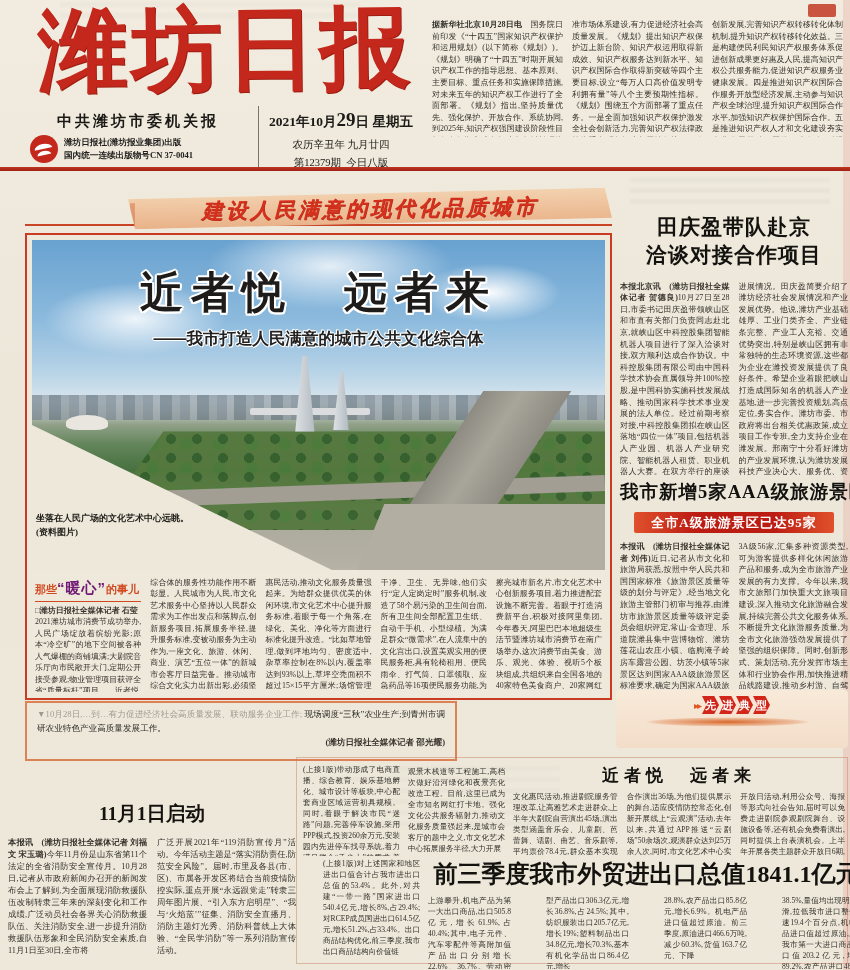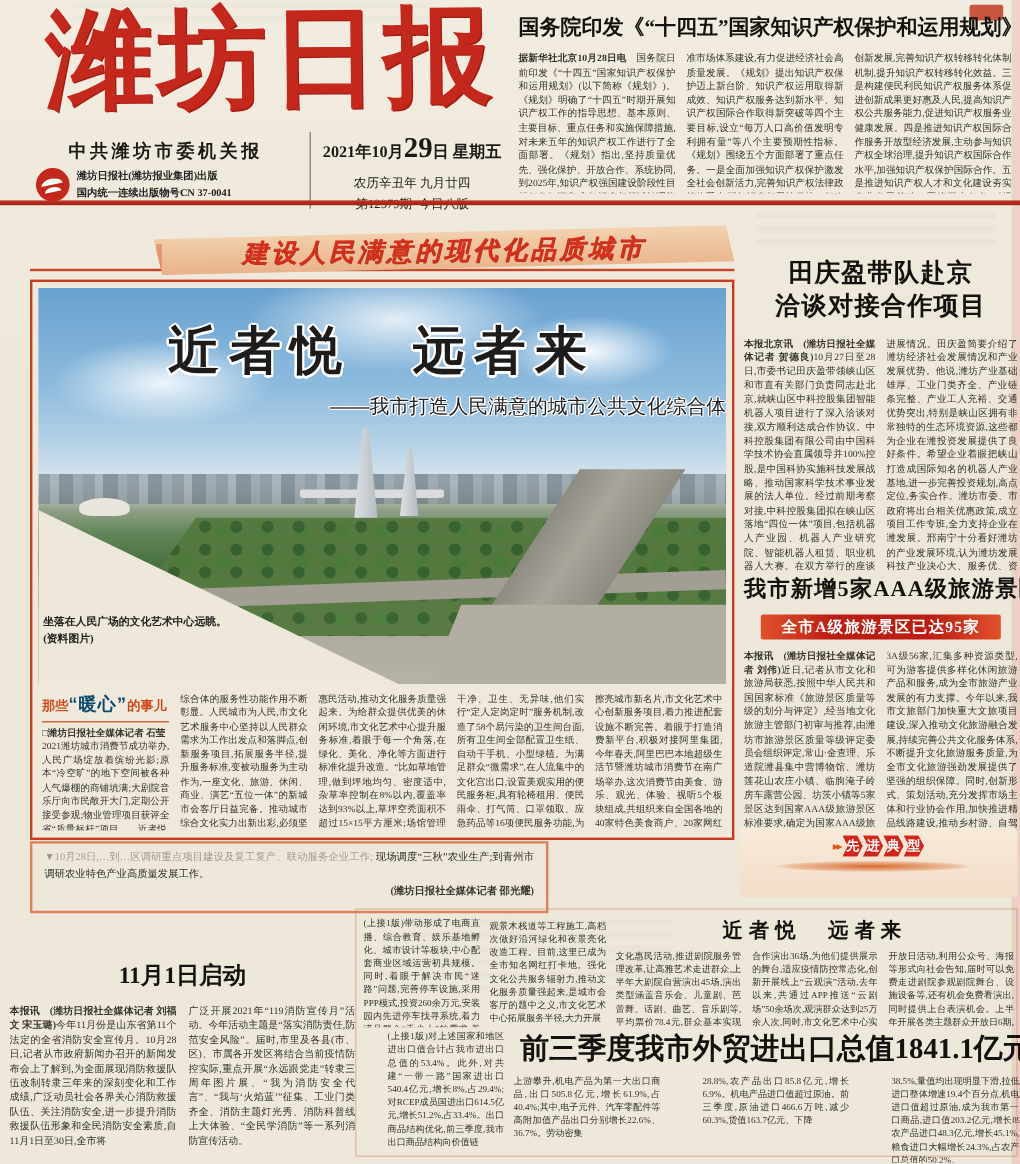--- a/index.html
+++ b/index.html
@@ -26,21 +26,21 @@
   .mh-publine { display:flex; align-items:center; margin-top:4px; }
   .mh-logo { width:28px; height:28px; border-radius:50%; background:#c4271b; position:relative; flex:0 0 28px; margin-left:8px;}
   .mh-logo:before { content:""; position:absolute; left:4px; top:9px; width:18px; height:5px;
     background:#fff; border-radius:50% 50% 50% 50%/100% 100% 0 0; transform:rotate(-12deg); }
   .mh-logo:after { content:""; position:absolute; left:7px; top:16px; width:14px; height:4px;
     background:#fff; border-radius:50% 50% 50% 50%/100% 100% 0 0; transform:rotate(-12deg); }
   .mh-publines { margin-left:6px; font-size:8.6px; line-height:1.55; font-weight:bold; color:#242220;}
   .mh-div { width:1px; height:64px; background:#7a7468; margin:0 10px 0 4px; }
   .mh-right { font-size:10.5px; line-height:1.7; color:#1c1a17; text-align:center; }
   .mh-date { font-size:13.5px; font-weight:bold; }
-  .mh-day { font-size:24px; }
+  .mh-day { font-size:19px; }
 
   
   .top-article { position:absolute; left:432px; top:10px; width:412px; }
   .top-article h1 { font-size:17.5px; font-weight:bold; color:#14120f; white-space:nowrap; letter-spacing:0; }
   .cols { display:flex; gap:9px; }
   .top-article .cols { margin-top:9px; }
   .col { font-size:8px; line-height:1.45; text-align:justify; color:#33302b; overflow:hidden; }
   .top-article .col { width:131px; height:118px; }
   .lead { font-weight:bold; }
   .byl { font-weight:bold; color:#3a362f; }
@@ -88,33 +88,33 @@
   .road-horiz { position:absolute; bottom:21%; left:0; right:0; height:16px; background:#a29e93; transform:rotate(-2deg); }
   .plaza { position:absolute; bottom:0; right:-30px; width:46%; height:20%; background:#b2aea1; transform:skewX(-22deg); }
   .tower { position:absolute; background:linear-gradient(90deg,#e7eaec,#a9b2b9); }
   .tower.t1 { left:45%; top:35%; width:30px; height:76px; clip-path:polygon(18% 100%, 42% 0, 58% 0, 82% 100%); }
   .tower.t2 { left:52%; top:40%; width:22px; height:58px; clip-path:polygon(15% 100%, 45% 0, 60% 0, 85% 100%); }
   .slab { position:absolute; left:38%; top:51%; width:120px; height:7px; background:#dadcde; border-radius:2px; }
   .dome { position:absolute; left:6%; top:53%; width:42px; height:15px; background:#e8e6df; border-radius:50% 50% 30% 30%; }
   .photo-title { position:absolute; top:24px; width:100%; text-align:center; font-weight:bold;
     font-size:43px; letter-spacing:8px; color:#1d1c1a;
     text-shadow:-2px 0 #fff,2px 0 #fff,0 -2px #fff,0 2px #fff,-1.5px -1.5px #fff,1.5px 1.5px #fff,-1.5px 1.5px #fff,1.5px -1.5px #fff; }
-  .photo-sub { position:absolute; top:88px; width:100%; text-align:right; font-weight:normal;
+  .photo-sub { position:absolute; top:88px; width:100%; text-align:center; font-weight:bold;
     font-family:"Liberation Sans","DejaVu Sans",sans-serif; font-size:16.5px; color:#222;
     text-shadow:-1px 0 #fff,1px 0 #fff,0 -1px #fff,0 1px #fff,1px 1px #fff,-1px -1px #fff; }
   .caption-wedge { position:absolute; left:0; bottom:0; width:300px; height:145px;
     background:#ede8da; clip-path:polygon(0 0, 100% 100%, 0 100%); }
   .caption-text { position:absolute; left:4px; bottom:30px; width:158px;
     font-size:9px; line-height:1.55; font-weight:bold; color:#23211d; }
   .story-cols { position:absolute; left:8px; right:8px; top:342px; bottom:6px; display:flex; gap:9px; }
   .story-cols .col { flex:1; height:100%; font-size:7.9px; }
   .badge { color:#d1491f; font-weight:bold; font-size:11px; white-space:nowrap;
     border-bottom:1.5px solid #d1491f; padding-bottom:2px; margin-bottom:3px;
     font-family:"Liberation Sans",sans-serif; }
-  .badge .mid { font-size:15px; color:#0c4a6e; letter-spacing:1px; }
+  .badge .mid { font-size:15px; color:#701a75; letter-spacing:1px; }
   .story-byline { font-size:8px; font-weight:bold; margin-bottom:0; color:#3a362f; }
 
   
   .r-art1 { position:absolute; left:620px; top:213px; width:228px; }
   .r-art1 h2, .r-art2 h2 { font-size:21px; font-weight:bold; text-align:center; line-height:1.35; color:#14120f; letter-spacing:1px; }
   .r-art1 .cols { margin-top:11px; } .r-art1 .col { width:110px; height:198px; }
   .r-art2 { position:absolute; left:620px; top:480px; width:228px; }
   .r-art2 h2 { font-size:18.5px; white-space:nowrap; }
   .subhead { margin:7px auto 8px; width:200px; height:21px; border-radius:2px;
     background:linear-gradient(90deg,#e0512c,#bc1d13 30%,#bc1d13 70%,#e0512c);
@@ -190,21 +190,20 @@
         </div>
         <div>农历辛丑年  九月廿四</div>
         <div>
           <span>第12379期</span>&nbsp;&nbsp;<span>今日八版</span>
         </div>
       </div>
     </div>
   </div>
 
   <div class="top-article">
-    <h1>国务院印发《“十四五”国家知识产权保护和运用规划》</h1>
     <div class="cols">
       <div class="col"><b class="lead">据新华社北京10月28日电</b>　<span>国务院日前印发《“十四五”国家知识产权保护和运用规划》(以下简称《规划》)。《规划》明确了“十四五”时期开展知识产权工作的指导思想、基本原则、主要目标、重点任务和实施保障措施,对未来五年的知识产权工作进行了全面部署。《规划》指出,坚持质量优先、强化保护、开放合作、系统协同,到2025年,知识产权强国建设阶段性目标任务如期完成,知识产权领域治理能力和治理水平显著提高,知识产权事业实现高质量发展,有效支撑创新驱动发展和高标</span></div>
       <div class="col">准市场体系建设,有力促进经济社会高质量发展。《规划》提出知识产权保护迈上新台阶、知识产权运用取得新成效、知识产权服务达到新水平、知识产权国际合作取得新突破等四个主要目标,设立“每万人口高价值发明专利拥有量”等八个主要预期性指标。《规划》围绕五个方面部署了重点任务。一是全面加强知识产权保护激发全社会创新活力,完善知识产权法律政策体系,加强知识产权司法保护、行政保护、协同保护和源头保护。二是提高知识产权转移转化成效支撑实体经济</div>
       <div class="col">创新发展,完善知识产权转移转化体制机制,提升知识产权转移转化效益。三是构建便民利民知识产权服务体系促进创新成果更好惠及人民,提高知识产权公共服务能力,促进知识产权服务业健康发展。四是推进知识产权国际合作服务开放型经济发展,主动参与知识产权全球治理,提升知识产权国际合作水平,加强知识产权保护国际合作。五是推进知识产权人才和文化建设夯实事业发展基础。围绕五大任务,《规划》还设立了商业秘密保护工程等十五个专项工程。</div>
     </div>
   </div>
 
   <div class="rule-top"></div>
 
   <div class="banner-line"></div>
@@ -267,33 +266,33 @@
       <span class="slogan-deco">▸▸</span>
       <span class="chev">先</span>
       <span class="chev">进</span>
       <span class="chev">典</span>
       <span class="chev">型</span>
     </div>
     <div class="swoosh"></div>
   </div>
 
   <div class="brief">
-    <span class="faint">▼10月28日,…到…区调研重点项目建设及复工复产、联动服务企业工作;</span>
+    <span class="faint">▼10月28日,…到…有力促进经济社会高质量发展、联动服务企业工作;</span>
     <span>现场调度“三秋”农业生产;到青州市调研农业特色产业高质量发展工作。</span>
     <span class="brief-byline">(潍坊日报社全媒体记者  邵光耀)</span>
   </div>
 
   <div class="fire">
     <h2>
       <br>
       <span>11月1日启动</span>
     </h2>
     <div class="cols">
       <div class="col"><b class="lead">本报讯</b>　<span class="byl">(潍坊日报社全媒体记者 刘福文 宋玉璐)</span><span>今年11月份是山东省第11个法定的全省消防安全宣传月。10月28日,记者从市政府新闻办召开的新闻发布会上了解到,为全面展现消防救援队伍改制转隶三年来的深刻变化和工作成绩,广泛动员社会各界关心消防救援队伍、关注消防安全,进一步提升消防救援队伍形象和全民消防安全素质,自11月1日至30日,全市将</span></div>
-      <div class="col">广泛开展2021年“119消防宣传月”活动。今年活动主题是“落实消防责任,防范安全风险”。届时,市里及各县(市、区)、市属各开发区将结合当前疫情防控实际,重点开展“永远跟党走”转隶三周年图片展、“我为消防安全代言”、“我与‘火焰蓝’”征集、工业门类齐全、消防主题灯光秀、消防科普线上大体验、“全民学消防”等一系列消防宣传活动。</div>
+      <div class="col">广泛开展2021年“119消防宣传月”活动。今年活动主题是“落实消防责任,防范安全风险”。届时,市里及各县(市、区)、市属各开发区将结合当前疫情防控实际,重点开展“永远跟党走”转隶三周年图片展、“引入东方启明星”、“我与‘火焰蓝’”征集、消防安全直播月、消防主题灯光秀、消防科普线上大体验、“全民学消防”等一系列消防宣传活动。</div>
     </div>
   </div>
 
   <div class="bframe"></div>
 
   <div class="cont">
     <div class="col cA">(上接1版)带动形成了电商直播、综合教育、娱乐基地孵化、城市设计等板块,中心配套商业区域运营初具规模。同时,着眼于解决市民“迷路”问题,完善停车设施,采用PPP模式,投资260余万元,安装园内先进停车找寻系统,着力满足群众“舌尖上”的需求,着眼河沿岸区域规划建设风溪河步行街,在业态上以轻餐为主,组织实施天然气、烟道、</div>
     <div class="col cB">观景木栈道等工程施工,高档次做好沿河绿化和夜景亮化改造工程。目前,这里已成为全市知名网红打卡地。强化文化公共服务辐射力,推动文化服务质量强起来,是城市会客厅的题中之义,市文化艺术中心拓展服务半径,大力开展</div>
     <div class="cont-block">
       <h3>近者悦　远者来</h3>
@@ -304,18 +303,19 @@
       </div>
     </div>
   </div>
 
   <div class="trade">
     <div class="col cA">(上接1版)对上述国家和地区进出口值合计占我市进出口总值的53.4%。此外,对共建“一带一路”国家进出口540.4亿元,增长8%,占29.4%;对RCEP成员国进出口614.5亿元,增长51.2%,占33.4%。出口商品结构优化,前三季度,我市出口商品结构向价值链</div>
     <div class="trade-block">
       <h3>前三季度我市外贸进出口总值1841.1亿元</h3>
       <div class="cols">
         <div class="col">上游攀升,机电产品为第一大出口商品,出口505.8亿元,增长61.9%,占40.4%;其中,电子元件、汽车零配件等高附加值产品出口分别增长22.6%、36.7%。劳动密集</div>
+        <div class="col">型产品出口306.3亿元,增长36.8%,占24.5%;其中,纺织服装出口205.7亿元,增长19%;塑料制品出口34.8亿元,增长70.3%,基本有机化学品出口86.4亿元,增长</div>
         <div class="col">28.8%,农产品出口85.8亿元,增长6.9%。机电产品进口值超过原油。前三季度,原油进口466.6万吨,减少60.3%,货值163.7亿元、下降</div>
         <div class="col">38.5%,量值均出现明显下滑,拉低我市进口整体增速19.4个百分点,机电产品进口值超过原油,成为我市第一大进口商品,进口值203.2亿元,增长89.2%,农产品进口48.3亿元,增长45.1%,其中粮食进口大幅增长24.3%,占农产品进口总值的50.2%。</div>
       </div>
     </div>
   </div>
 </div>
 
 </body></html>

